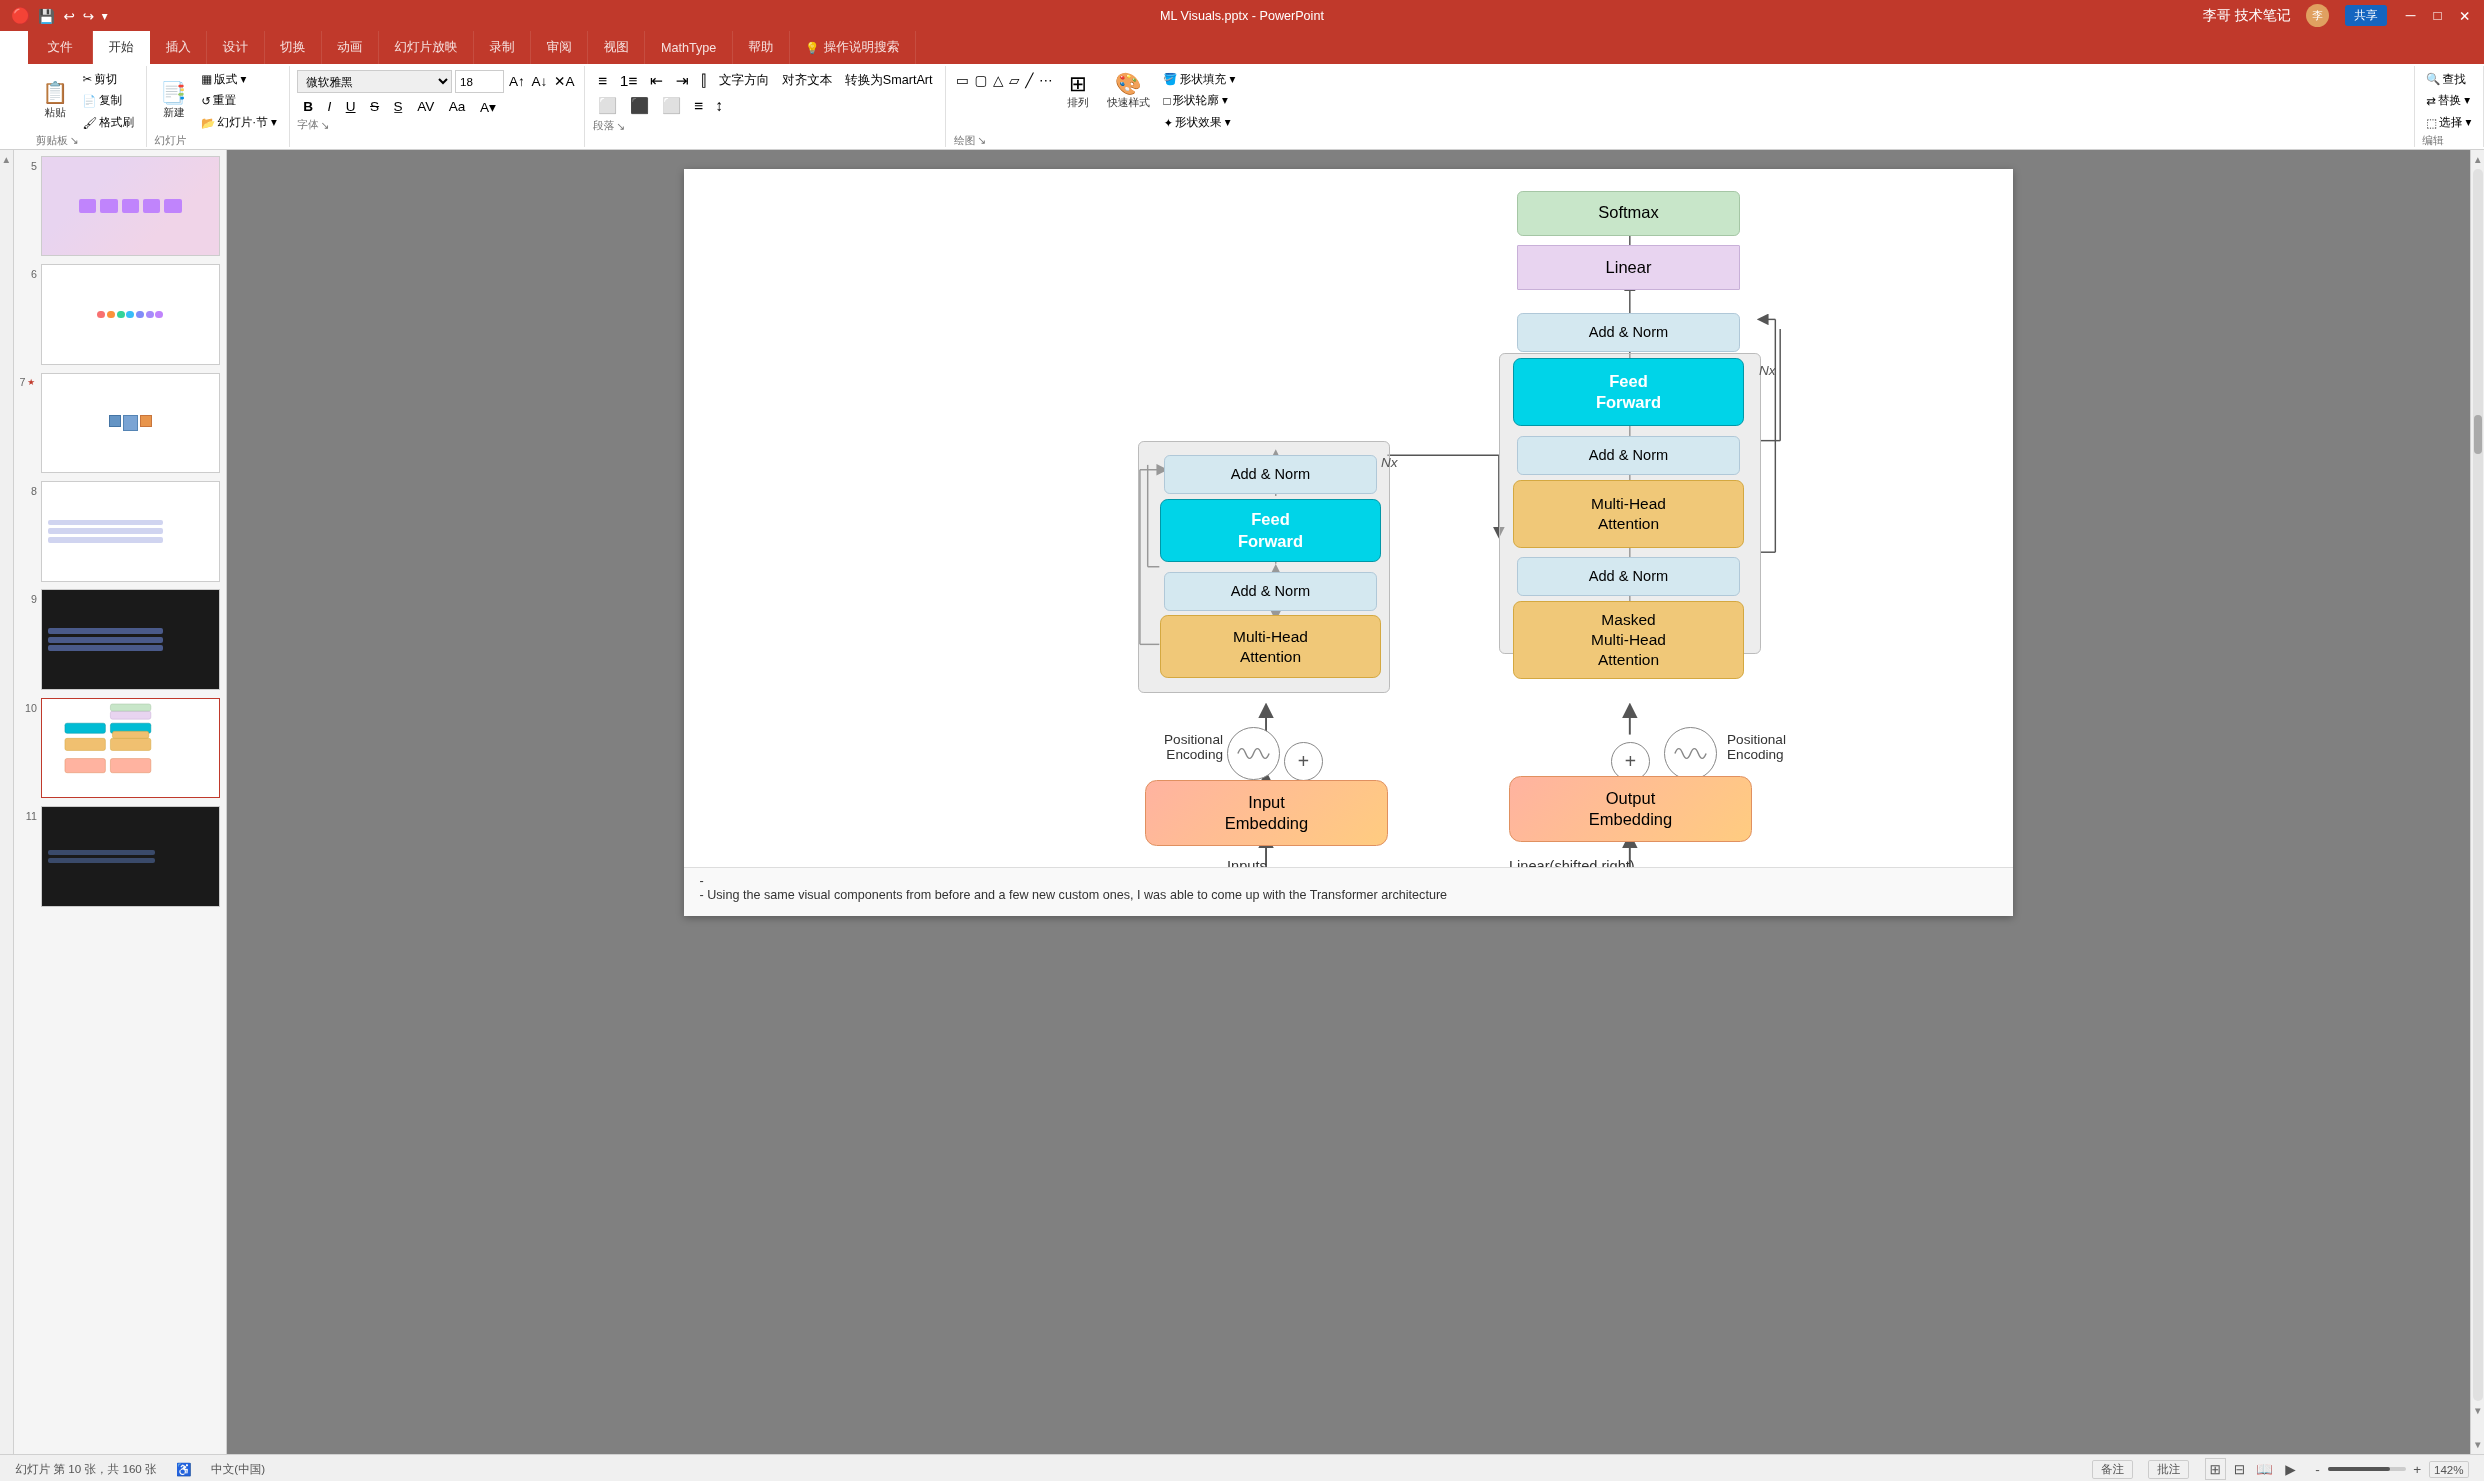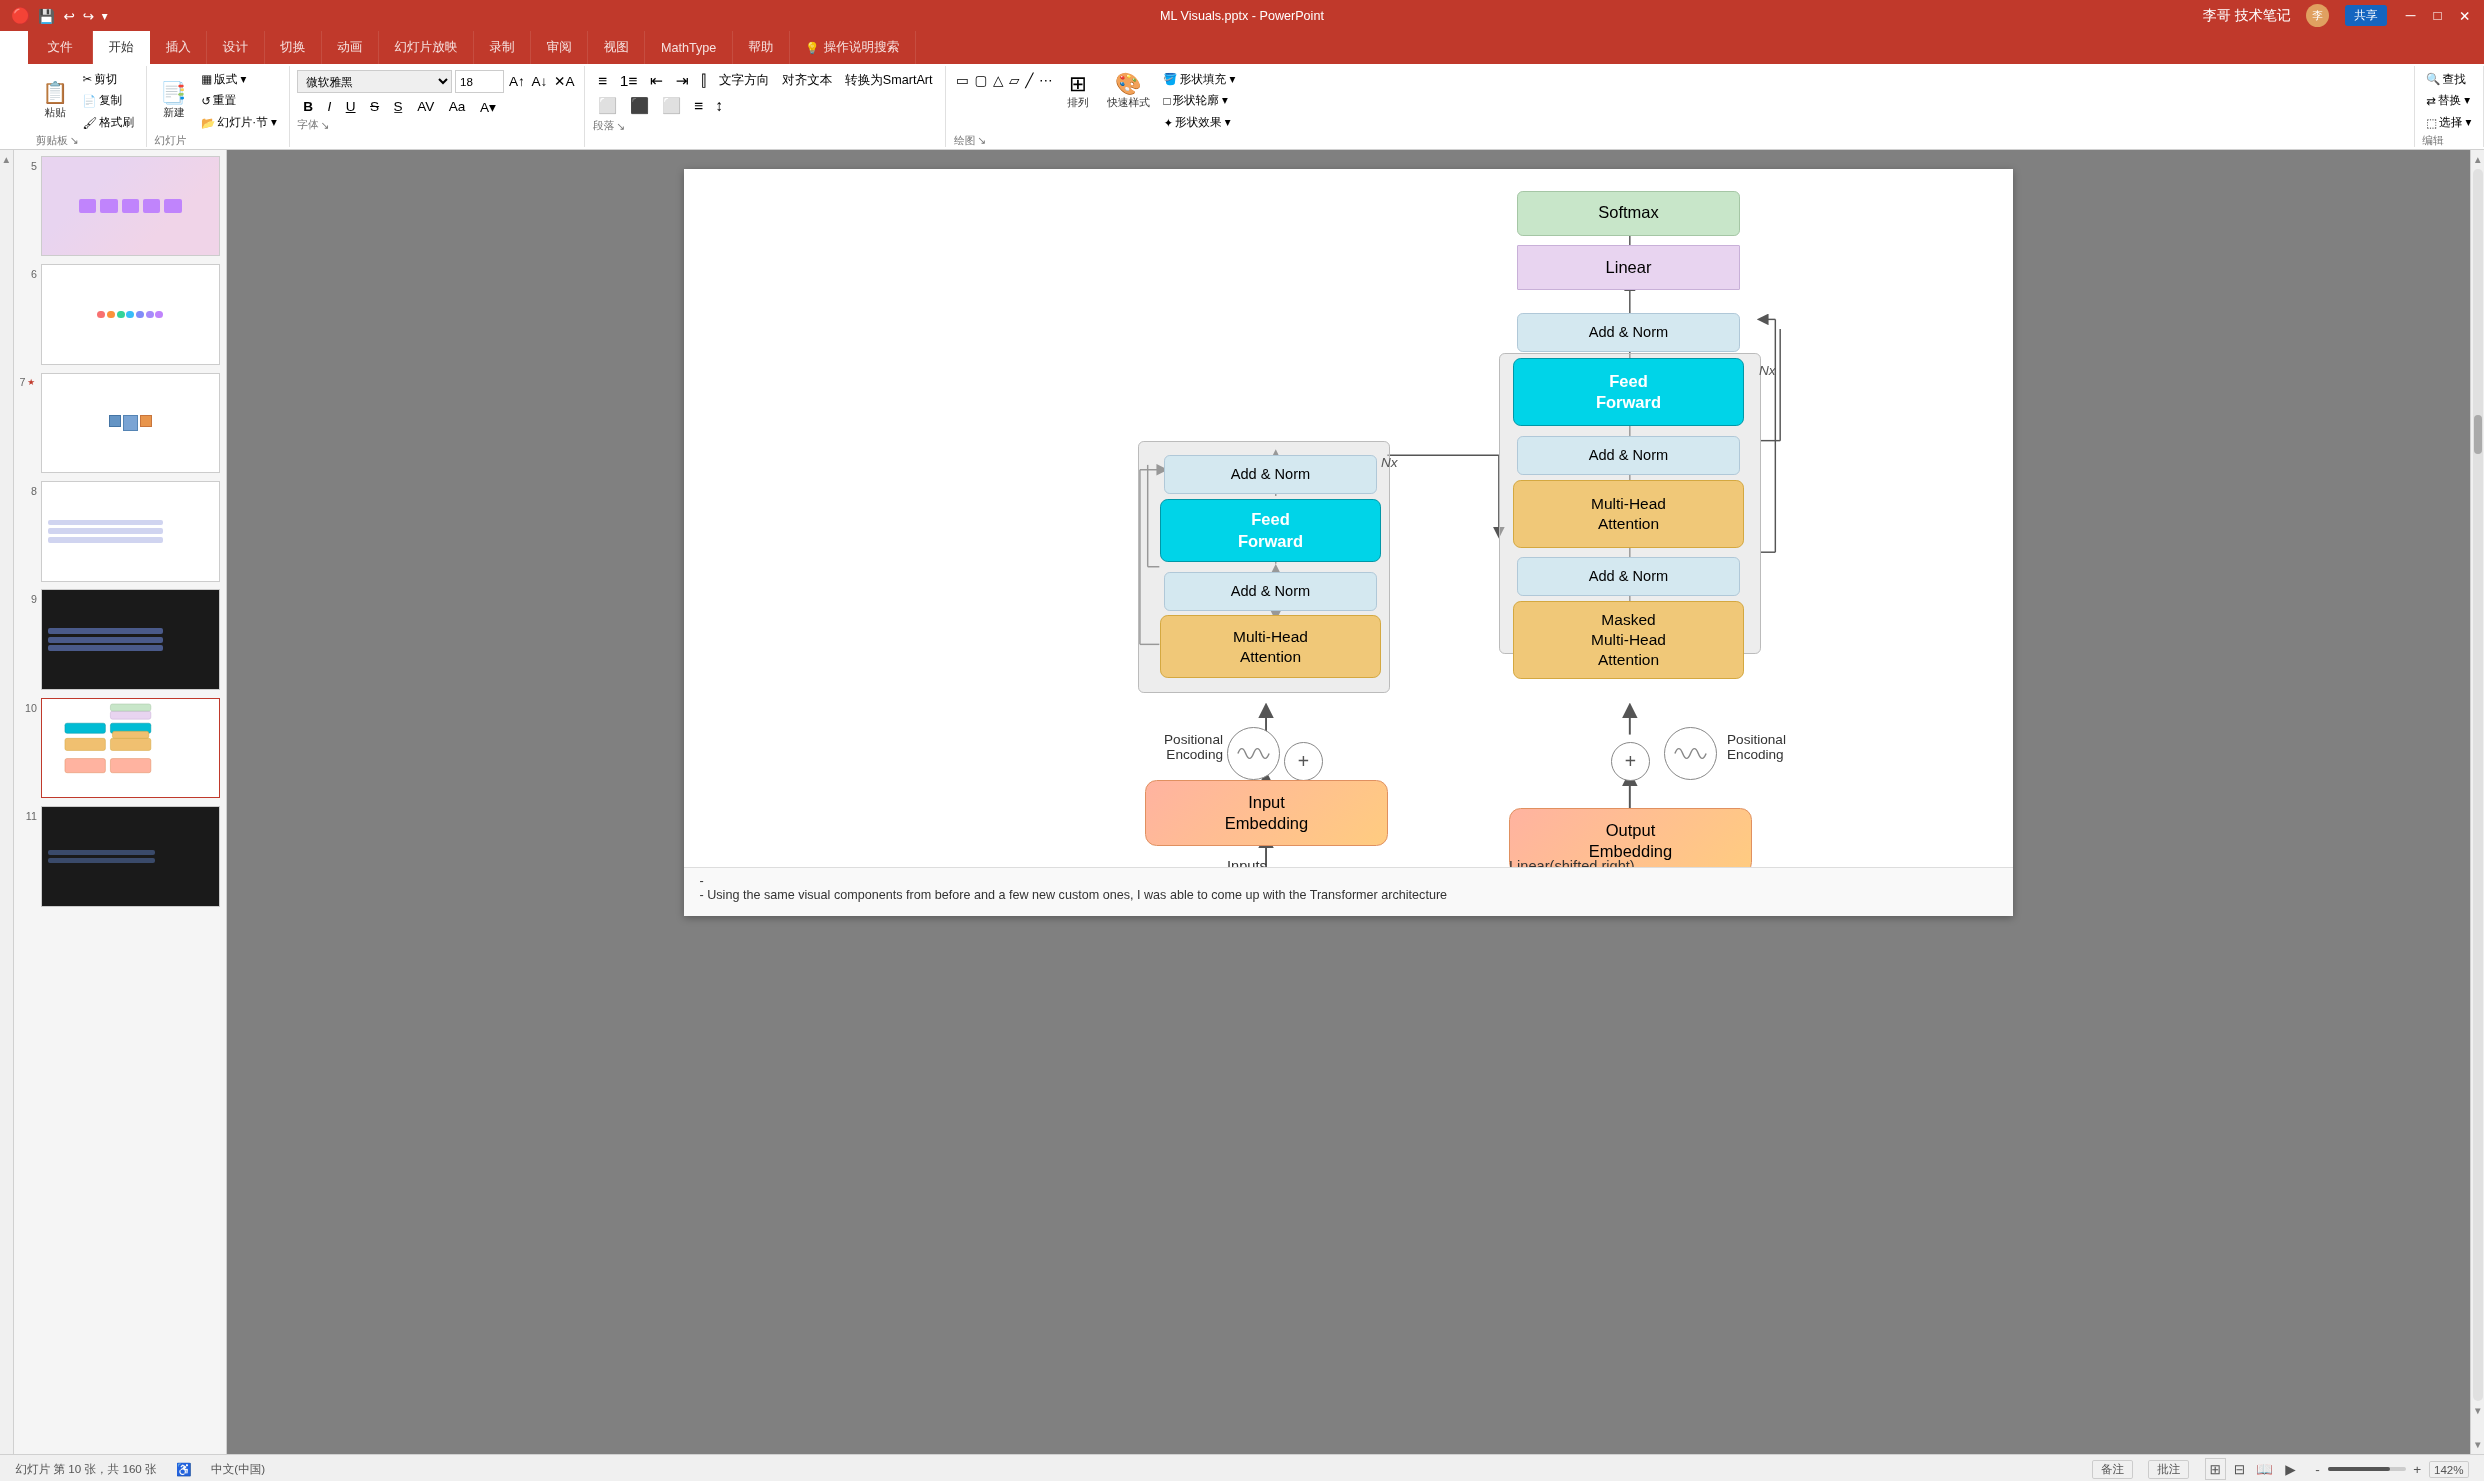--- a/index.html
+++ b/index.html
@@ -709,21 +709,21 @@
       <div class="pe-circle" style="left:980px;top:558px;">
         <svg width="39" height="39" viewBox="0 0 40 40">
           <path d="M4,20 Q8,10 12,20 Q16,30 20,20 Q24,10 28,20 Q32,30 36,20" fill="none" stroke="#888" stroke-width="1.5"></path>
         </svg>
       </div>
 
       <div style="position:absolute;left:1043px;top:563px;font-size:13.6px;color:#333;">
         Positional<br>Encoding
       </div>
 
-      <div class="box" style="position:absolute;left:825px;top:639px;width:243px;height:66px;background:linear-gradient(135deg,#ffb3a0,#ffcc80);border:1.5px solid #e09060;border-radius:11.6px;font-size:16.5px;">
+      <div class="box" style="position:absolute;left:825px;top:607px;width:243px;height:66px;background:linear-gradient(135deg,#ffb3a0,#ffcc80);border:1.5px solid #e09060;border-radius:11.6px;font-size:16.5px;">
         <span>Output<br>Embedding</span>
       </div>
 
       <div style="position:absolute;left:825px;top:689px;font-size:14.6px;color:#333;">Linear(shifted right)</div>
 
       <div style="position:absolute;bottom:0;left:0;right:0;height:49px;border-top:1px solid #ddd;background:#f9f9f9;padding:5.8px 15.5px;font-size:12.6px;color:#333;">
         <span>-</span>
         <br>
         <span>- <span>Using the same visual components from before and a few new custom ones, I was able to come up with the Transformer architecture</span></span>
       </div>

